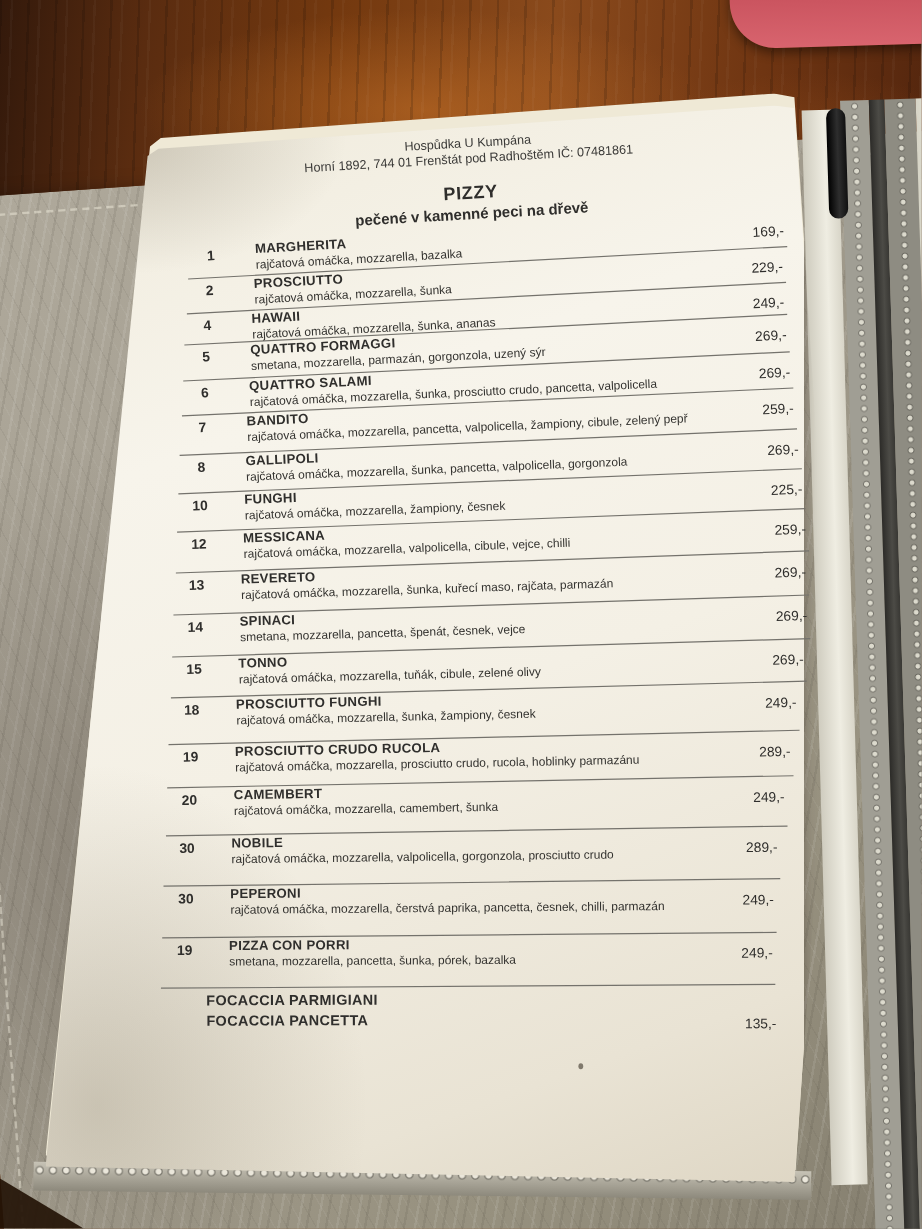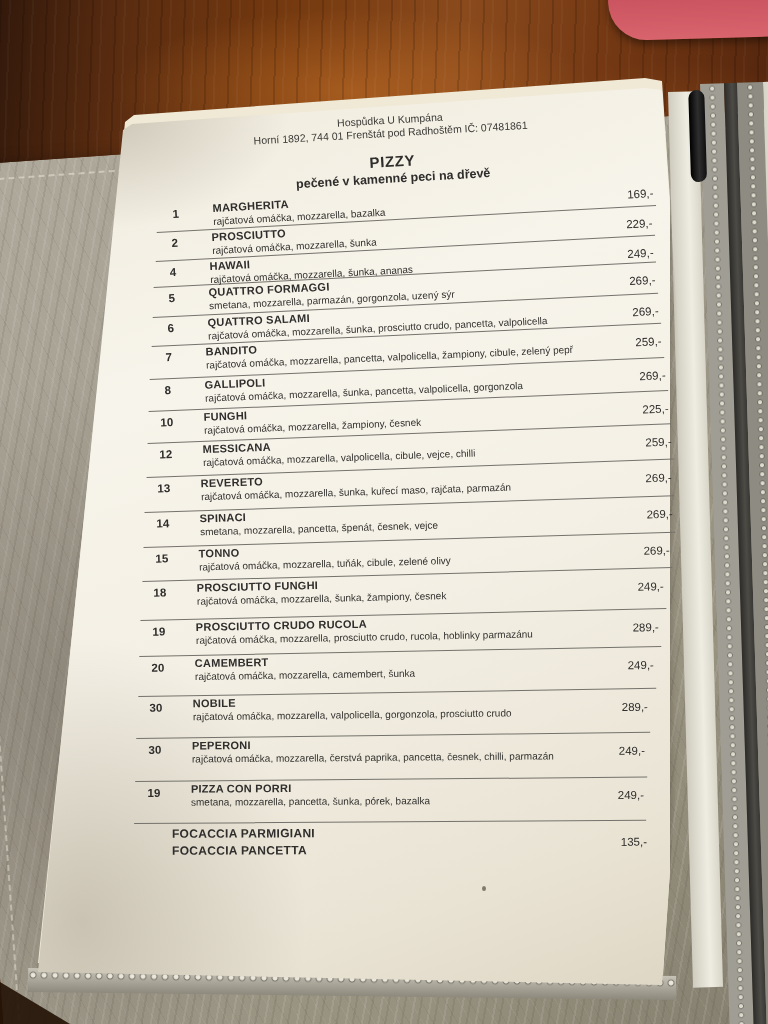--- a/index.html
+++ b/index.html
@@ -270,19 +270,19 @@
     <div class="mid">
         <div class="iname">PIZZA CON PORRI</div>
     <div class="ingr">smetana, mozzarella, pancetta, šunka, pórek, bazalka</div>
       </div>
     <span class="price">249,-</span>
   </div>
 
   <div class="item noline" style="--t:746px;--l:104px;--w:515px;--h:46px;--r:-0.25deg">
     <div class="foc-line">FOCACCIA PARMIGIANI</div>
     <div class="foc-line">FOCACCIA PANCETTA</div>
-    <span class="price" style="top:12px">135,-</span>
+    <span class="price" style="top:24px">135,-</span>
   </div>
 
   <div class="speck"></div>
 </div>
 
 <div class="wood-wedge"></div>
 
 </body></html>

